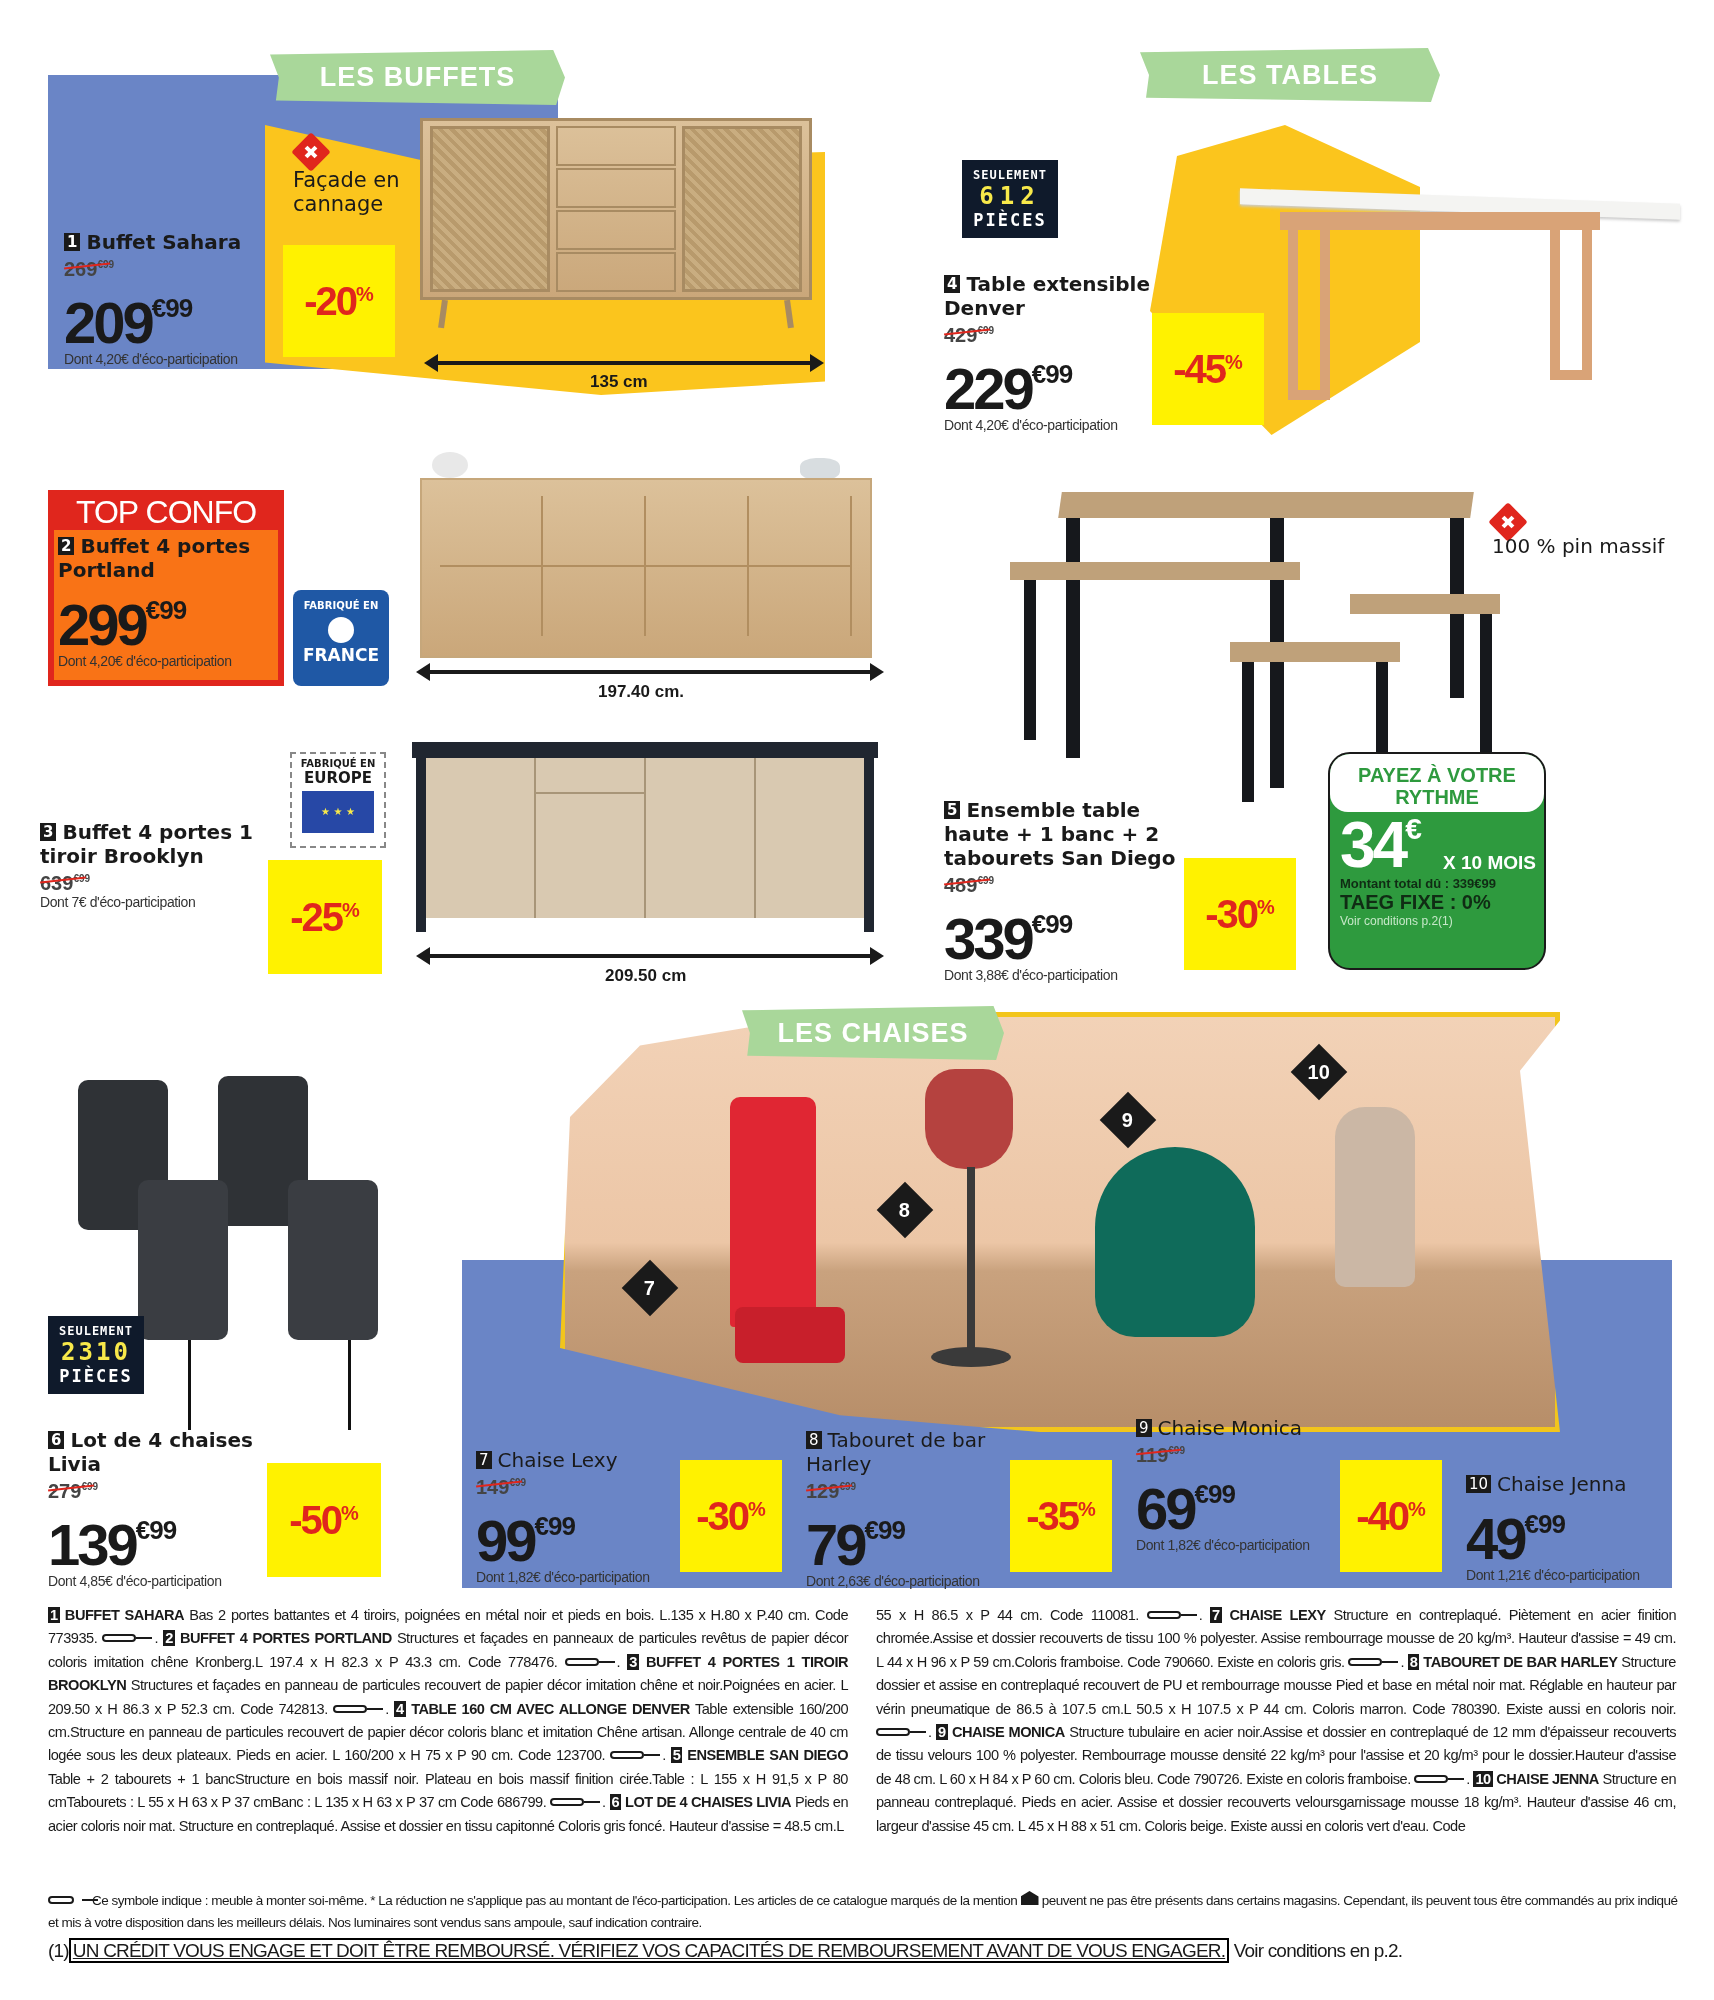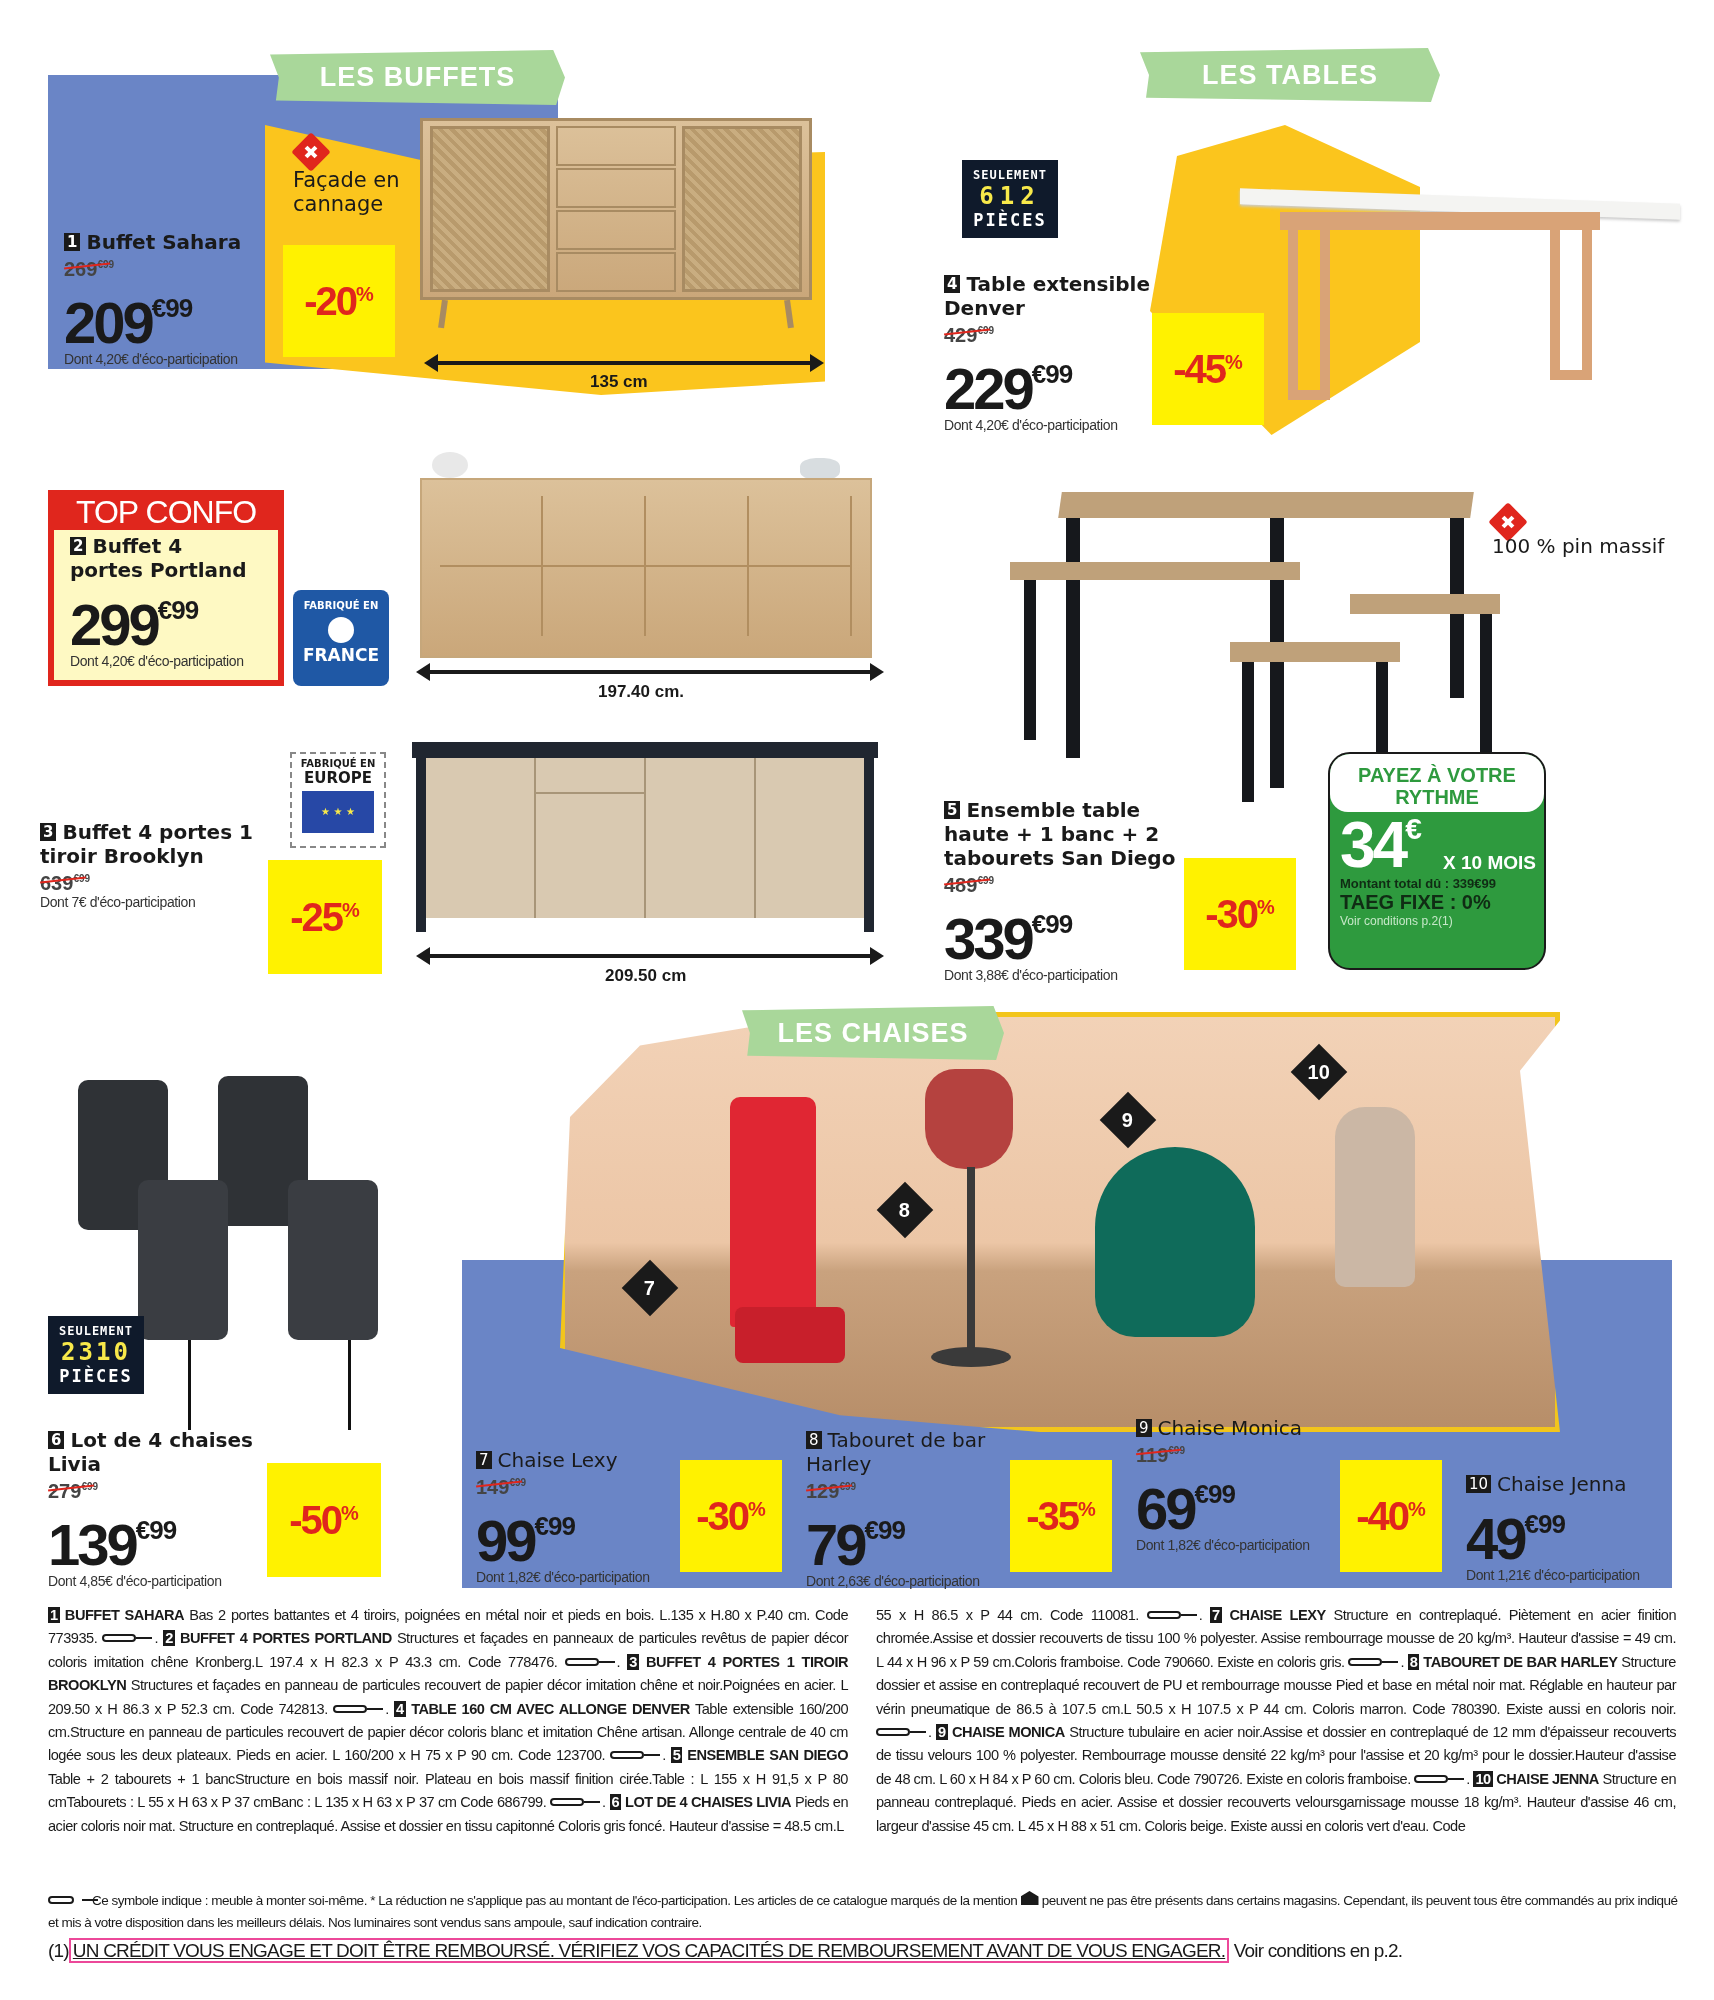--- a/index.html
+++ b/index.html
@@ -71,21 +71,21 @@
   <div style="position:absolute;left:136px;top:92px;width:120px;height:40px;border:2px solid #a88b62"></div>
   <div style="position:absolute;left:136px;top:134px;width:120px;height:40px;border:2px solid #a88b62"></div>
   <div style="position:absolute;left:20px;top:182px;width:6px;height:28px;background:#a88b62;transform:rotate(8deg)"></div>
   <div style="position:absolute;left:366px;top:182px;width:6px;height:28px;background:#a88b62;transform:rotate(-8deg)"></div>
 </div>
 <div class="dim-arrow" style="left:438px;top:361px;width:372px"></div>
 <div class="dim-label" style="left:590px;top:372px">135 cm</div>
 
 <div class="abs" style="left:48px;top:490px;width:236px;height:196px;background:#e0261d;padding:40px 6px 6px 6px">
   <div style="position:absolute;left:28px;top:4px;color:#fff;font-family:'Liberation Sans',sans-serif;font-size:32px;letter-spacing:-1px">TOP CONFO</div>
-  <div style="background:#fef9c3;height:150px;padding:4px 16px">
+  <div style="background:#f97316;height:150px;padding:4px 4px">
     <div class="prod-name"><span class="num">2</span><span>Buffet 4 portes Portland</span></div>
     <div class="price"><span>299</span><sup>€99</sup></div>
     <div class="eco">Dont 4,20€ d'éco-participation</div>
   </div>
 </div>
 <div class="abs" style="left:293px;top:590px;width:96px;height:96px;background:#1f58a5;border-radius:8px;color:#fff;text-align:center;font-family:'DejaVu Sans',sans-serif;font-weight:bold">
   <div style="font-size:10px;margin-top:10px">FABRIQUÉ EN</div>
   <div style="width:26px;height:26px;border-radius:50%;background:#fff;margin:6px auto 2px"></div>
   <div style="font-size:17px">FRANCE</div>
 </div>
@@ -290,14 +290,14 @@
   <span class="n">7</span> <b>CHAISE LEXY</b> <span>Structure en contreplaqué. Piètement en acier finition chromée.Assise et dossier recouverts de tissu 100 % polyester. Assise rembourrage mousse de 20 kg/m³. Hauteur d'assise = 49 cm. L 44 x H 96 x P 59 cm.Coloris framboise. Code 790660. Existe en coloris gris.</span> <span class="mount"></span>.
   <span class="n">8</span> <b>TABOURET DE BAR HARLEY</b> <span>Structure dossier et assise en contreplaqué recouvert de PU et rembourrage mousse Pied et base en métal noir mat. Réglable en hauteur par vérin pneumatique de 86.5 à 107.5 cm.L 50.5 x H 107.5 x P 44 cm. Coloris marron. Code 780390. Existe aussi en coloris noir.</span> <span class="mount"></span>.
   <span class="n">9</span> <b>CHAISE MONICA</b> <span>Structure tubulaire en acier noir.Assise et dossier en contreplaqué de 12 mm d'épaisseur recouverts de tissu velours 100 % polyester. Rembourrage mousse densité 22 kg/m³ pour l'assise et 20 kg/m³ pour le dossier.Hauteur d'assise de 48 cm. L 60 x H 84 x P 60 cm. Coloris bleu. Code 790726. Existe en coloris framboise.</span> <span class="mount"></span>.
   <span class="n">10</span> <b>CHAISE JENNA</b> <span>Structure en panneau contreplaqué. Pieds en acier. Assise et dossier recouverts veloursgarnissage mousse 18 kg/m³. Hauteur d'assise 46 cm, largeur d'assise 45 cm. L 45 x H 88 x 51 cm. Coloris beige. Existe aussi en coloris vert d'eau. Code</span>
 </div>
 
 <div class="fine" style="left:48px;top:1890px;width:1630px;font-size:13.5px;line-height:22px;text-align:left">
   <span class="mount" style="width:26px"></span><span>Ce symbole indique : meuble à monter soi-même. * La réduction ne s'applique pas au montant de l'éco-participation. Les articles de ce catalogue marqués de la mention</span> <span style="display:inline-block;width:18px;height:14px;background:#1a1a1a;clip-path:polygon(50% 0,100% 40%,100% 100%,0 100%,0 40%)"></span> <span>peuvent ne pas être présents dans certains magasins. Cependant, ils peuvent tous être commandés au prix indiqué et mis à votre disposition dans les meilleurs délais. Nos luminaires sont vendus sans ampoule, sauf indication contraire.</span>
 </div>
 <div class="abs" style="left:48px;top:1940px;font-family:'Liberation Sans',sans-serif;font-size:19px;letter-spacing:-0.8px">
-  <span>(1)</span><span style="border:2px solid #ec4899;text-decoration:underline;padding:0 2px">UN CRÉDIT VOUS ENGAGE ET DOIT ÊTRE REMBOURSÉ. VÉRIFIEZ VOS CAPACITÉS DE REMBOURSEMENT AVANT DE VOUS ENGAGER.</span> <span>Voir conditions en p.2.</span>
+  <span>(1)</span><span style="border:2px solid #000000;text-decoration:underline;padding:0 2px">UN CRÉDIT VOUS ENGAGE ET DOIT ÊTRE REMBOURSÉ. VÉRIFIEZ VOS CAPACITÉS DE REMBOURSEMENT AVANT DE VOUS ENGAGER.</span> <span>Voir conditions en p.2.</span>
 </div>
 
 </body></html>

